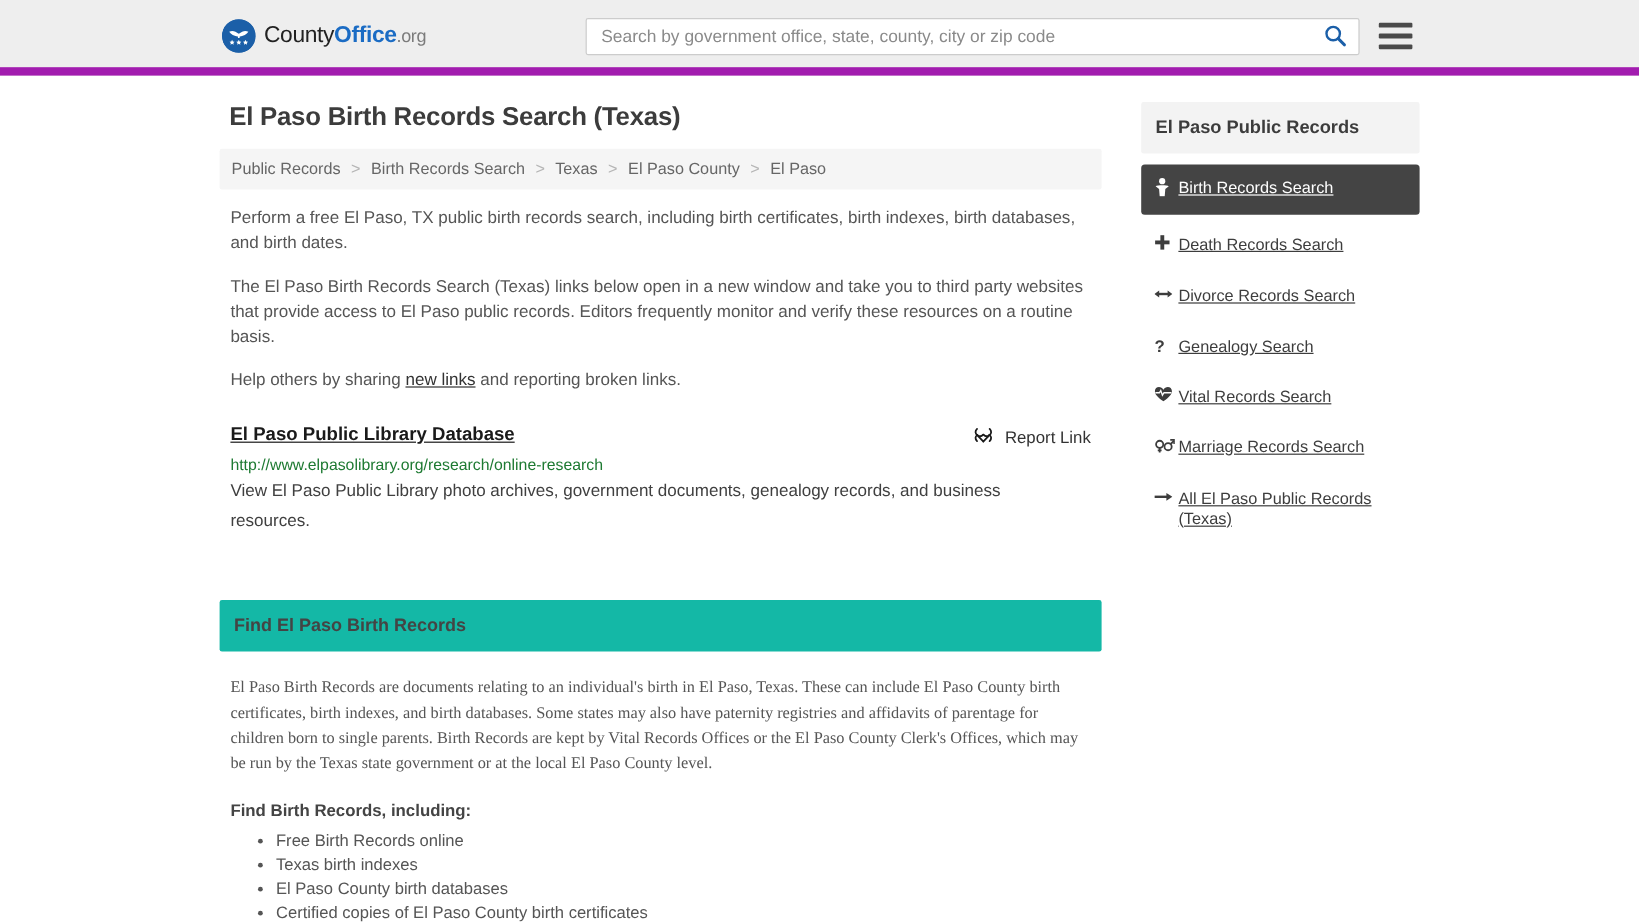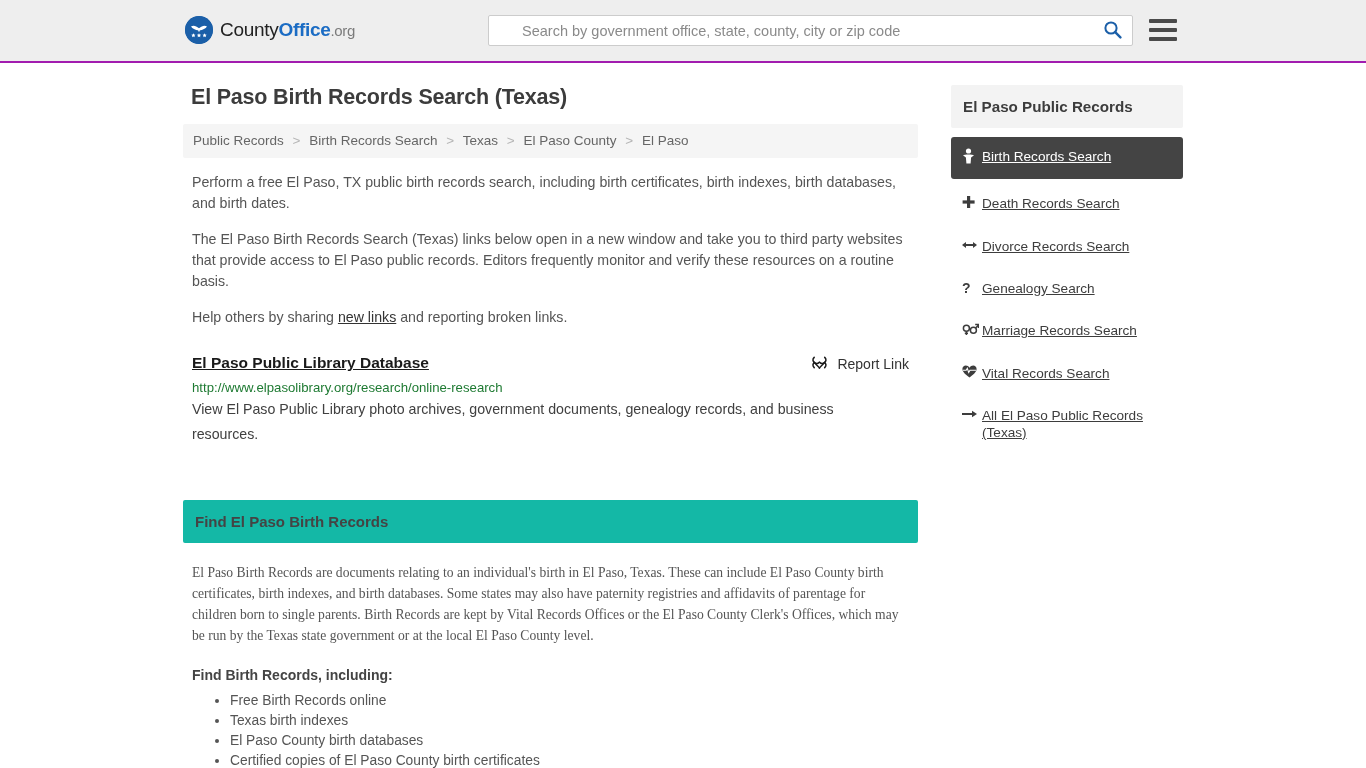--- a/index.html
+++ b/index.html
@@ -10,21 +10,21 @@
     background: #ffffff;
     font-family: "Liberation Sans", sans-serif;
     overflow: hidden;
   }
 
   
   .site-header {
     width: 100%;
     height: 63px;
     background: #eeeeee;
-    border-bottom: 2px solid #a21caf;
+    border-bottom: 7px solid #a21caf;
     position: relative;
   }
   .header-inner {
     width: 1000px;
     margin: 0 auto;
     height: 60px;
     display: flex;
     align-items: center;
     position: relative;
   }
@@ -74,21 +74,20 @@
   }
   .search-input {
     flex: 1 1 auto;
     border: none;
     outline: none;
     font-family: "Liberation Sans", sans-serif;
     font-size: 14.5px;
     color: #555;
     background: transparent;
     height: 35px;
-    margin-left: 21px;
   }
   .search-input::placeholder { color: #8a8a8a; opacity: 1; }
   .search-btn {
     border: none;
     background: transparent;
     cursor: pointer;
     padding: 0 2px 0 6px;
     display: flex;
     align-items: center;
   }
@@ -433,46 +432,46 @@
         <span class="lbl">Divorce Records Search</span>
       </li>
 
       <li class="side-item">
         <span class="ico">?</span>
         <span class="lbl">Genealogy Search</span>
       </li>
 
       <li class="side-item">
         <span class="ico">
+          <svg width="15" height="13" viewBox="0 0 15 13">
+            <path d="M7.5 12.4 C2 8.6 0.4 6.2 0.4 4 C0.4 1.9 2 0.6 3.8 0.6 C5.3 0.6 6.7 1.5 7.5 2.8 C8.3 1.5 9.7 0.6 11.2 0.6 C13 0.6 14.6 1.9 14.6 4 C14.6 6.2 13 8.6 7.5 12.4 Z" fill="#3d3d3d"></path>
+            <path d="M0.8 5.3 L4.2 5.3 L5.3 3.4 L6.7 7.4 L8 5.3 L14.2 5.3" fill="none" stroke="#ffffff" stroke-width="1.1"></path>
+          </svg>
+        </span>
+        <span class="lbl">Vital Records Search</span>
+      </li>
+
+      <li class="side-item">
+        <span class="ico">
           <svg width="17" height="14" viewBox="0 0 17 14">
             <g fill="none" stroke="#3d3d3d" stroke-width="1.5">
               <circle cx="4.4" cy="6.3" r="3"></circle>
               <path d="M4.4 9.3 L4.4 13"></path>
               <path d="M2.8 11.3 L6 11.3"></path>
               <circle cx="11.4" cy="8.2" r="3"></circle>
               <path d="M13.6 6 L16.2 3.4"></path>
               <path d="M13.2 2.6 L16.5 2.6 L16.5 5.9"></path>
             </g>
           </svg>
         </span>
         <span class="lbl">Marriage Records Search</span>
       </li>
 
       <li class="side-item">
         <span class="ico">
-          <svg width="15" height="13" viewBox="0 0 15 13">
-            <path d="M7.5 12.4 C2 8.6 0.4 6.2 0.4 4 C0.4 1.9 2 0.6 3.8 0.6 C5.3 0.6 6.7 1.5 7.5 2.8 C8.3 1.5 9.7 0.6 11.2 0.6 C13 0.6 14.6 1.9 14.6 4 C14.6 6.2 13 8.6 7.5 12.4 Z" fill="#3d3d3d"></path>
-            <path d="M0.8 5.3 L4.2 5.3 L5.3 3.4 L6.7 7.4 L8 5.3 L14.2 5.3" fill="none" stroke="#ffffff" stroke-width="1.1"></path>
-          </svg>
-        </span>
-        <span class="lbl">Vital Records Search</span>
-      </li>
-
-      <li class="side-item">
-        <span class="ico">
           <svg width="15" height="12" viewBox="0 0 15 12">
             <g fill="#3d3d3d">
               <rect x="0" y="5" width="11" height="2"></rect>
               <polygon points="15,6 10,2.8 10,9.2"></polygon>
             </g>
           </svg>
         </span>
         <span class="lbl">All El Paso Public Records (Texas)</span>
       </li>
 

